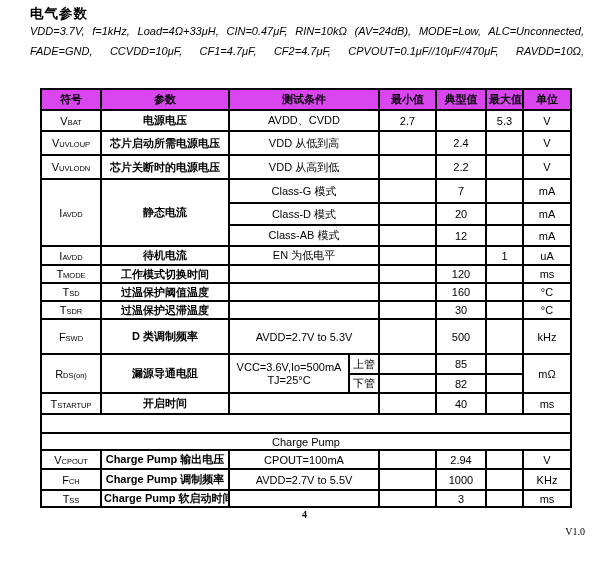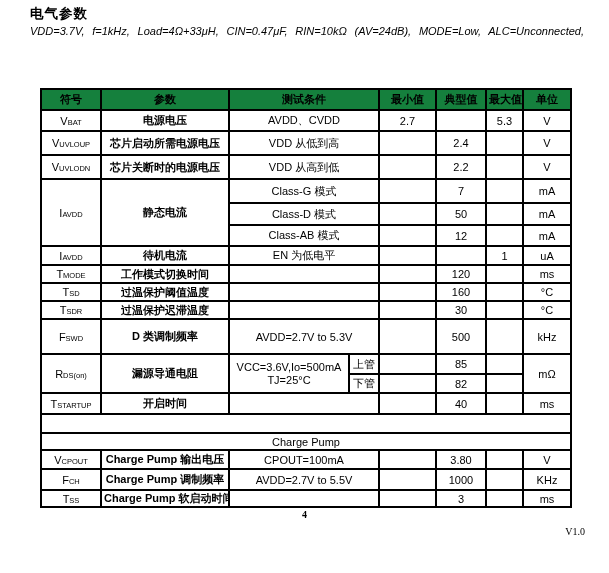--- a/index.html
+++ b/index.html
@@ -19,21 +19,21 @@
   .tablewrap { position:absolute; left:40px; top:88px; }
   table.params {
     border-collapse:collapse; table-layout:fixed; width:530px;
     font-size:11px;
   }
   table.params th, table.params td {
     border:2px solid #000; padding:0 2px; overflow:hidden;
     white-space:nowrap; text-align:center; vertical-align:middle;
   }
   table.params th {
-    background:#15803d; font-weight:bold; font-size:11px;
+    background:#d946ef; font-weight:bold; font-size:11px;
   }
   td.sym  { text-align:left; padding-left:4px; }
   td.param{ text-align:left; padding-left:4px; font-weight:bold; }
   td.left { text-align:left; padding-left:3px; white-space:normal; line-height:13px; }
   td.section-cell { text-align:left; padding-left:3px; }
   .sub { font-size:7.5px; letter-spacing:0; }
 
   .footer-page {
     position:absolute; top:509px; left:0; width:609px; text-align:center;
     font-family:"Liberation Serif", serif; font-size:10px; font-weight:bold;
@@ -45,20 +45,21 @@
 </style>
 </head>
 <body>
 
 <div class="page">
 
   <div class="title">电气参数</div>
 
   <div class="conditions">
     <div class="cond-line just">VDD=3.7V, f=1kHz, Load=4Ω+33μH, CIN=0.47μF, RIN=10kΩ (AV=24dB), MODE=Low, ALC=Unconnected,</div>
+    <div class="cond-line just">FADE=GND, CCVDD=10μF, CF1=4.7μF, CF2=4.7μF, CPVOUT=0.1μF//10μF//470μF, RAVDD=10Ω,</div>
   </div>
 
   <div class="tablewrap">
     <table class="params">
       <colgroup>
         <col style="width:60px">
           <col style="width:128px">
           <col style="width:120px">
           <col style="width:30px">
         <col style="width:57px">
@@ -113,21 +114,21 @@
         <td class="param" rowspan="3">静态电流</td>
         <td colspan="2">Class-G 模式</td>
         <td></td>
         <td>7</td>
         <td></td>
         <td>mA</td>
       </tr>
       <tr style="height:22px">
         <td colspan="2">Class-D 模式</td>
         <td></td>
-        <td>50</td>
+        <td>20</td>
         <td></td>
         <td>mA</td>
       </tr>
       <tr style="height:21px">
         <td colspan="2">Class-AB 模式</td>
         <td></td>
         <td>12</td>
         <td></td>
         <td>mA</td>
       </tr>
@@ -215,21 +216,21 @@
 
       <tr style="height:17px">
         <td colspan="8" class="section-cell">Charge Pump</td>
       </tr>
 
       <tr style="height:19px">
         <td class="sym"><span>V</span><span class="sub">CPOUT</span></td>
         <td class="param">Charge Pump 输出电压</td>
         <td colspan="2">CPOUT=100mA</td>
         <td></td>
-        <td>3.80</td>
+        <td>2.94</td>
         <td></td>
         <td>V</td>
       </tr>
 
       <tr style="height:21px">
         <td class="sym"><span>F</span><span class="sub">CH</span></td>
         <td class="param">Charge Pump 调制频率</td>
         <td colspan="2">AVDD=2.7V to 5.5V</td>
         <td></td>
         <td>1000</td>

